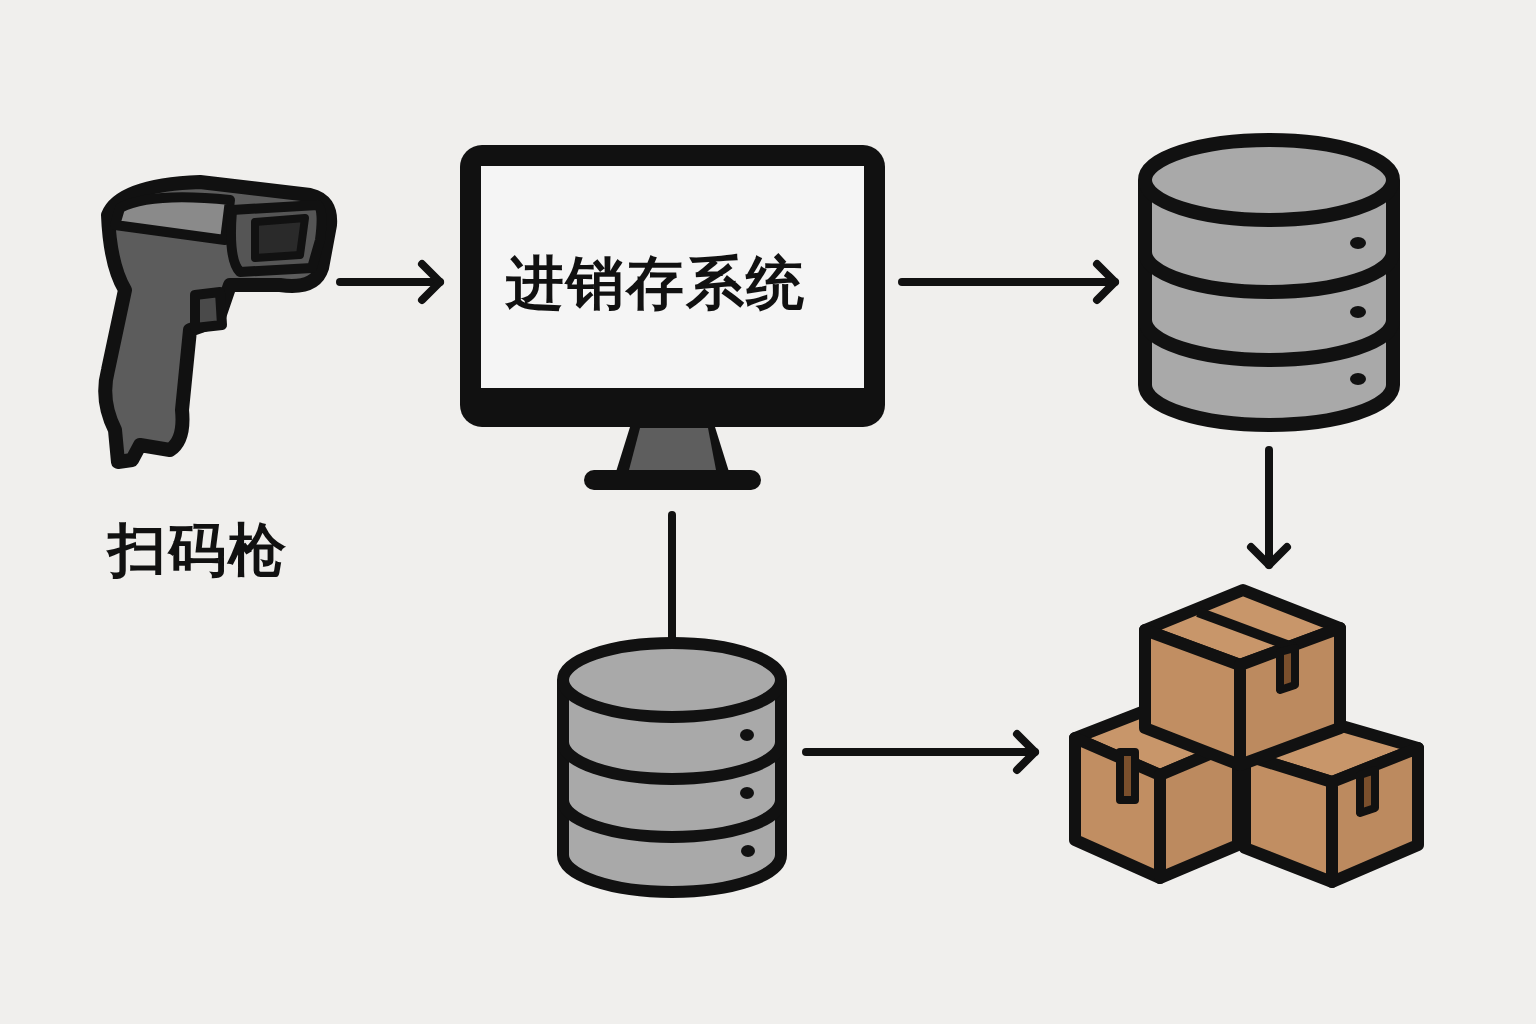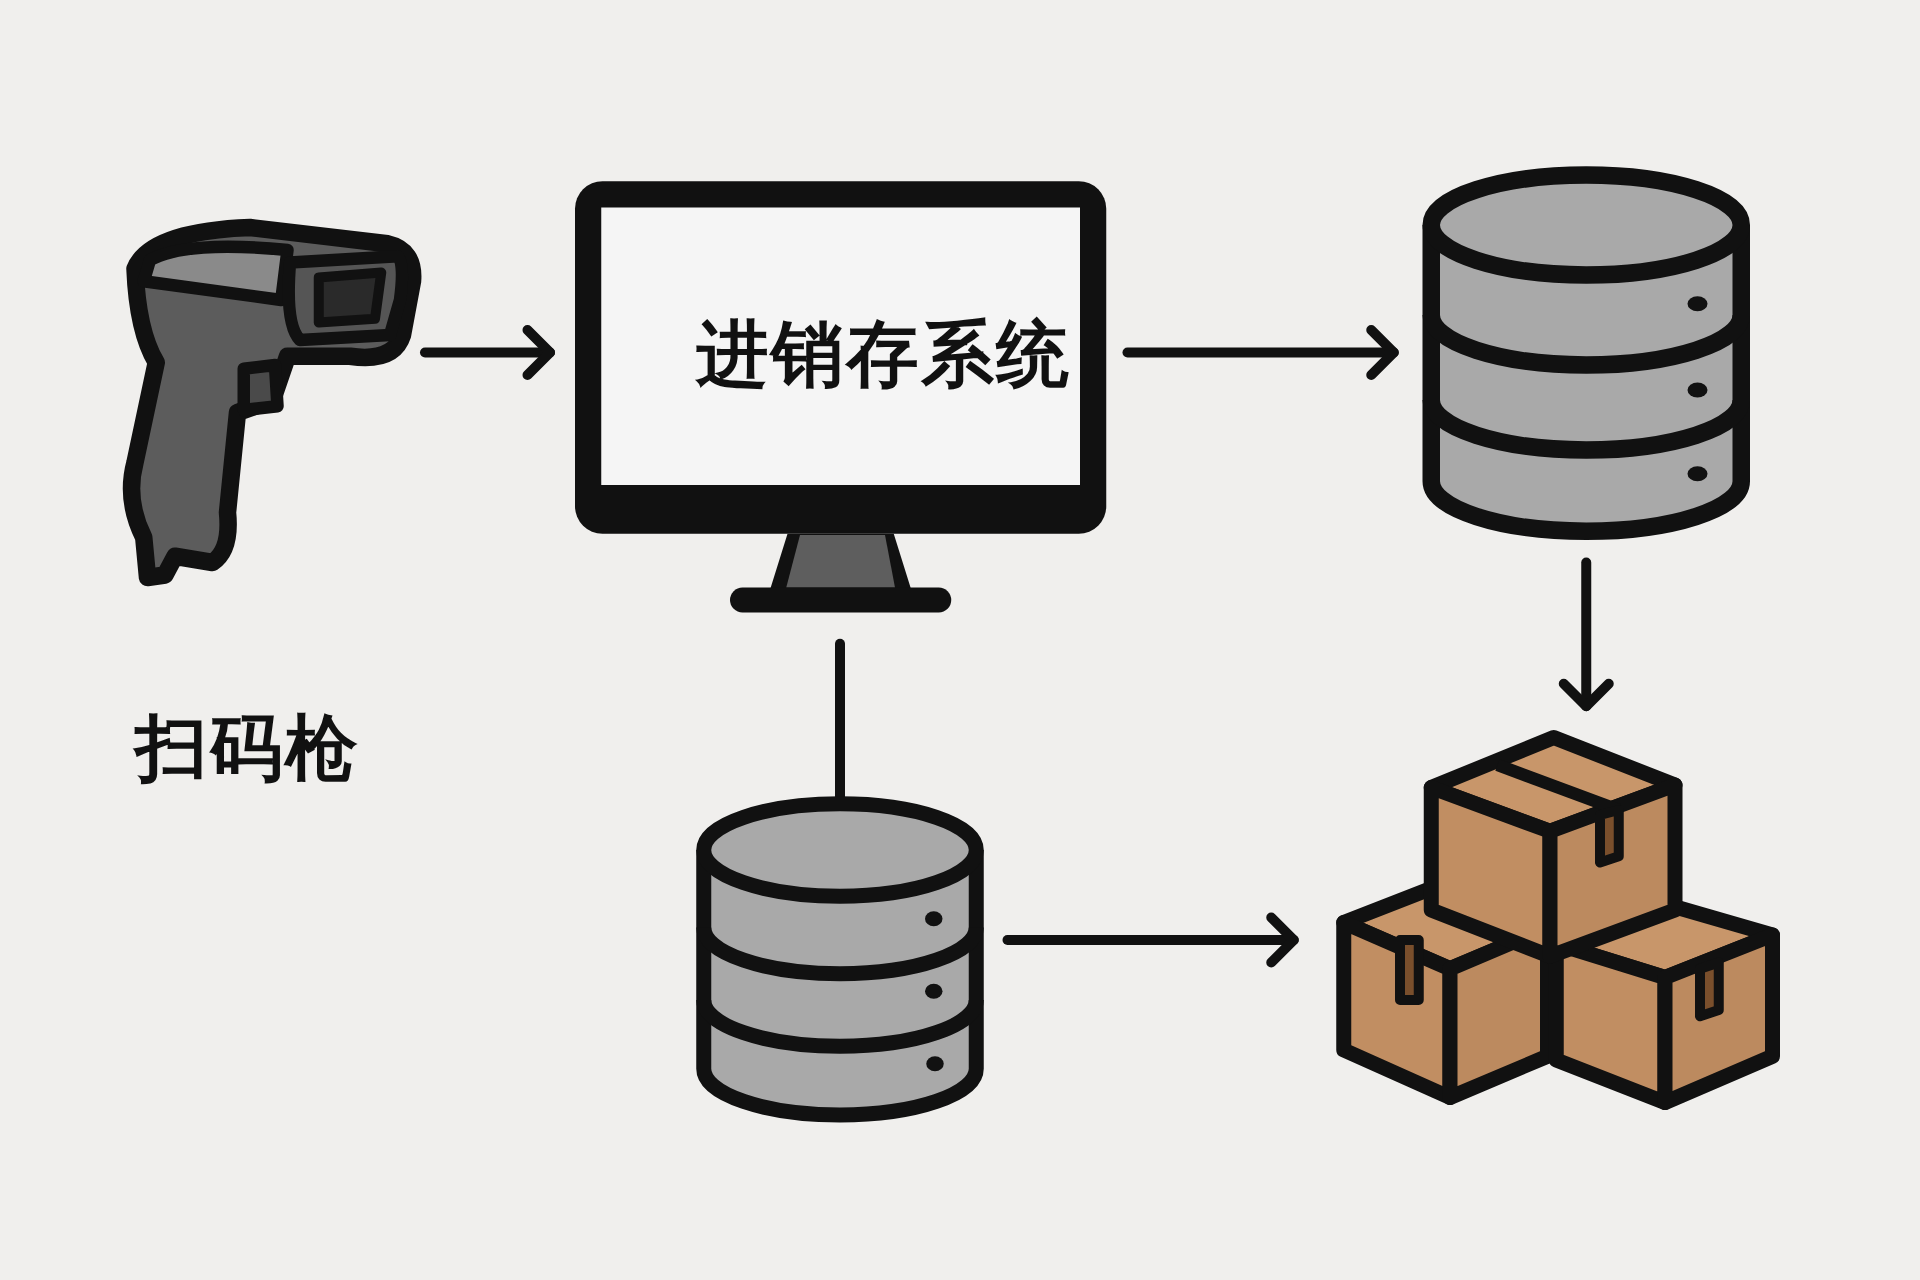--- a/index.html
+++ b/index.html
@@ -1,20 +1,20 @@
 <!DOCTYPE html>
 <html><head>
 <meta charset="utf-8">
 <style>
   html, body { margin:0; padding:0; }
   body { width:1536px; height:1024px; background:#f0efed; position:relative; overflow:hidden; font-family:"DejaVu Sans", sans-serif; }
   svg#diagram { position:absolute; left:0; top:0; }
   .label { position:absolute; font-weight:bold; color:#111; font-family:"DejaVu Sans", sans-serif; white-space:nowrap; }
-  #monitor-text { left:472px; top:245px; width:385px; text-align:right; font-size:58px; letter-spacing:2px; }
-  #scanner-text { left:108px; top:512px; font-size:58px; letter-spacing:2px;margin-top:48px; }
+  #monitor-text { left:506px; top:245px; width:385px; text-align:left; font-size:58px; letter-spacing:2px; }
+  #scanner-text { left:108px; top:512px; font-size:58px; letter-spacing:2px; }
 </style>
 </head>
 <body>
 
 <svg id="diagram" width="1536" height="1024" viewBox="0 0 1536 1024">
   <defs>
     <marker id="arrowhead" markerWidth="10" markerHeight="10" refX="6" refY="5" orient="auto" markerUnits="userSpaceOnUse"></marker>
   </defs>
 
   <g stroke="#111" stroke-width="14" stroke-linejoin="round" stroke-linecap="round">

